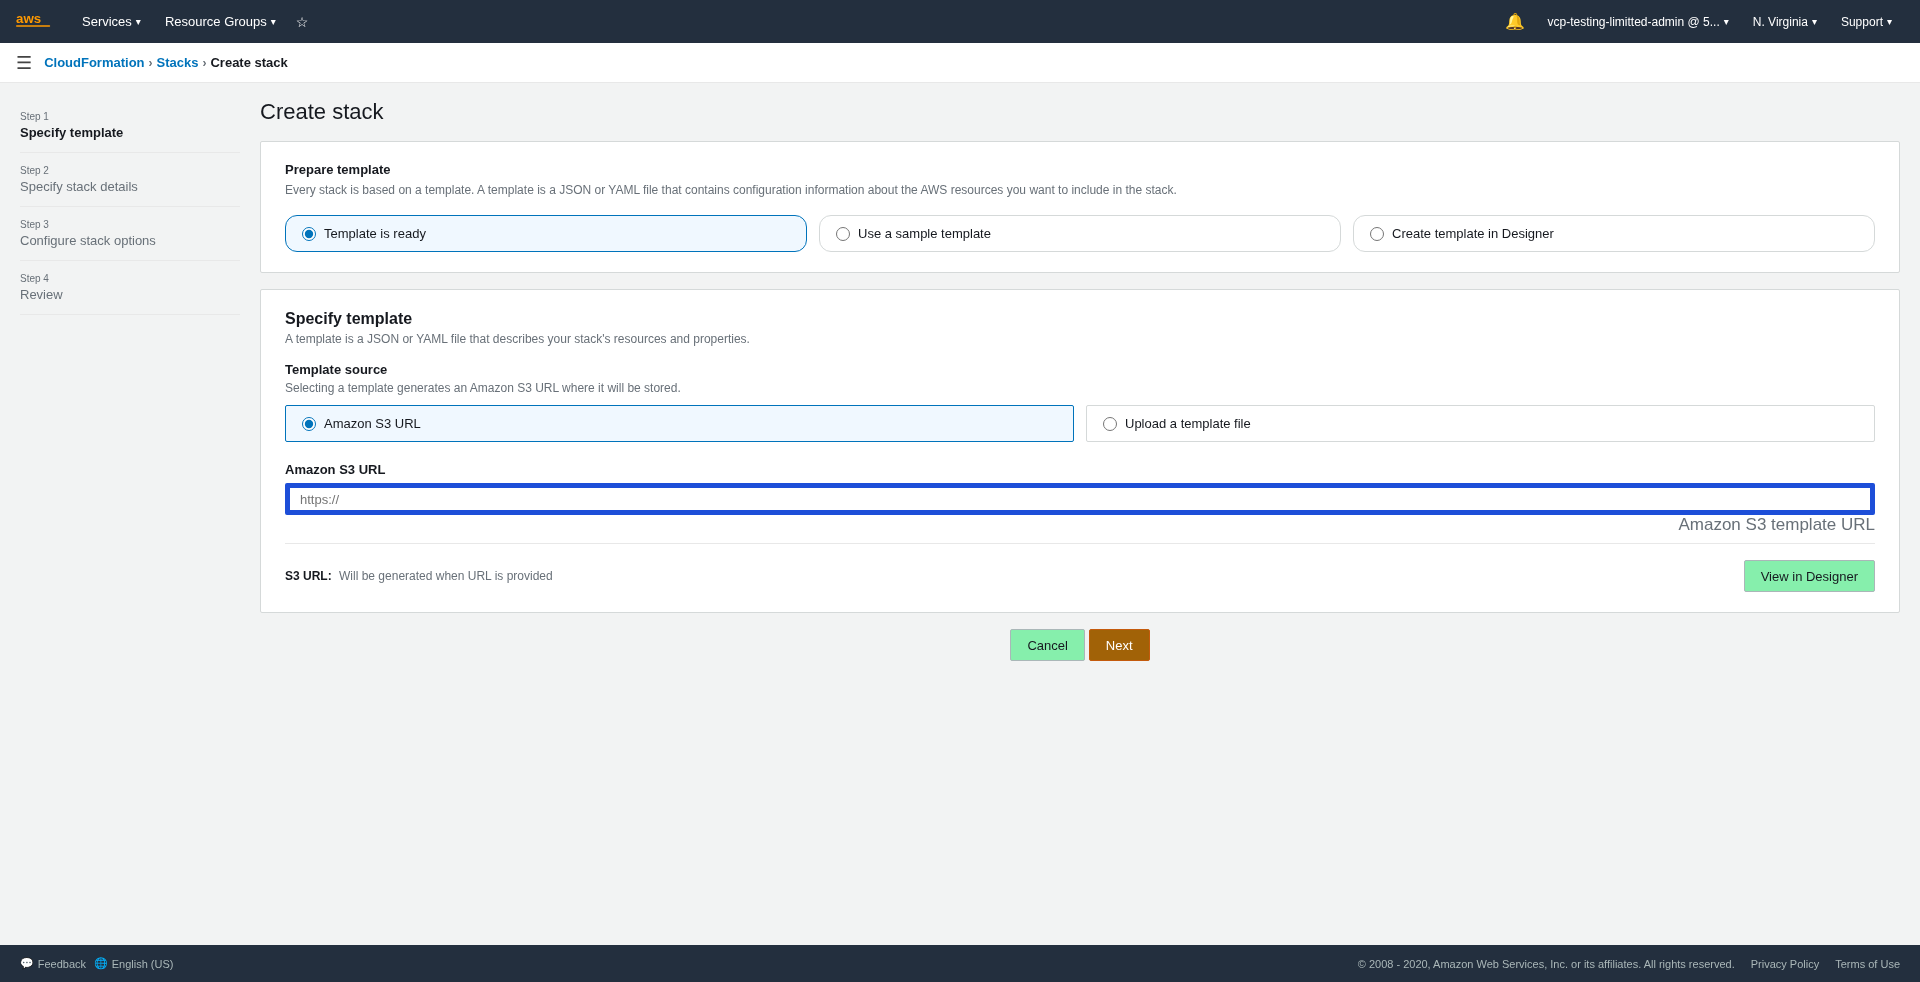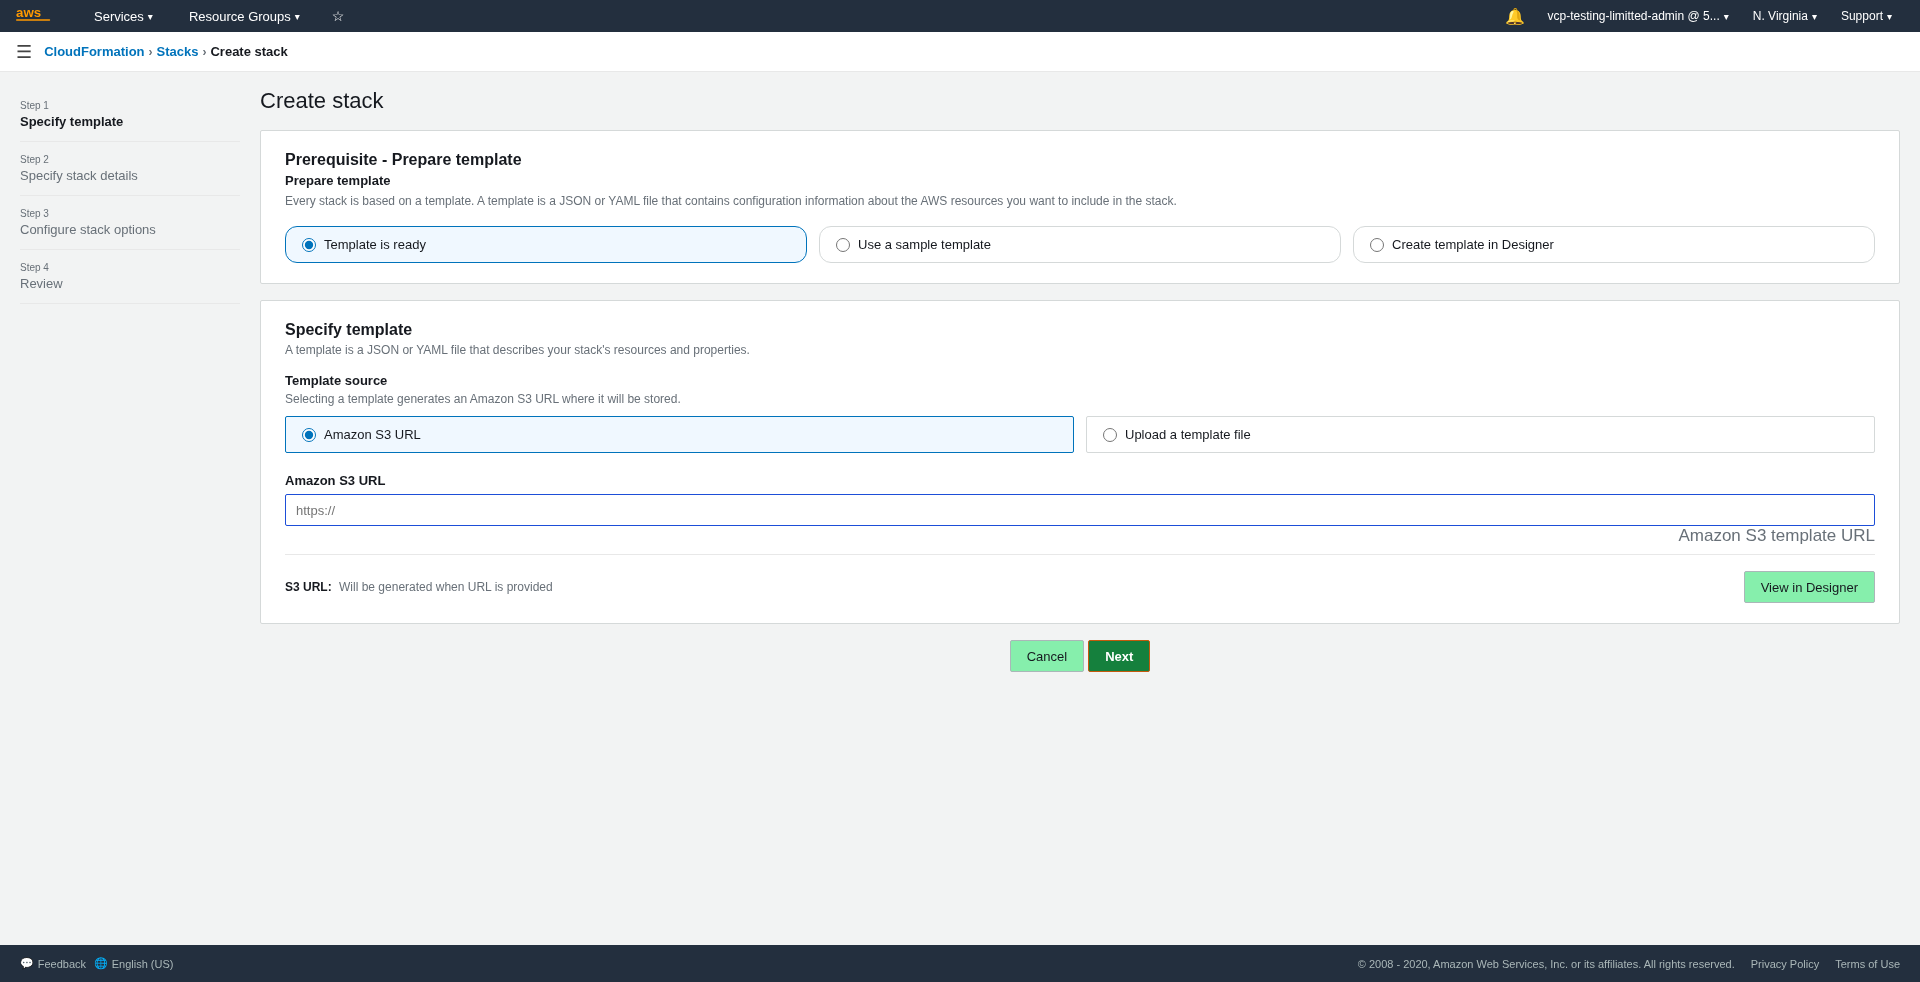--- a/index.html
+++ b/index.html
@@ -1,25 +1,25 @@
 <!DOCTYPE html>
 <html><head>
   <meta charset="utf-8">
   <style>
     * { box-sizing: border-box; margin: 0; padding: 0; }
     body { font-family: "Amazon Ember", Arial, sans-serif; font-size: 13px; background: #f2f3f3; color: #16191f; min-height: 982px; display: flex; flex-direction: column; }
 
     
     .top-nav {
       background: #232f3e;
-      height: 32px;
+      height: 43px;
       display: flex;
       align-items: center;
       padding: 0 16px;
-      gap: 12px;
+      gap: 0;
       flex-shrink: 0;
     }
     .aws-logo {
       display: flex; align-items: center; margin-right: 16px;
     }
     .aws-logo-svg { width: 38px; height: 24px; }
     .nav-link {
       color: #fff;
       font-size: 13px;
       padding: 0 12px;
@@ -216,21 +216,21 @@
     }
     .input-group label {
       font-size: 13px;
       font-weight: 700;
       display: block;
       margin-bottom: 6px;
     }
     .text-input {
       width: 100%;
       height: 32px;
-      border: 1px solid #1d4ed8;
+      border: 5px solid #1d4ed8;
       border-radius: 2px;
       padding: 0 10px;
       font-size: 13px;
       color: #16191f;
       background: #fff;
     }
     .input-hint {
       font-size: 17px;
       color: #687078;
       margin-top: 0;
@@ -264,24 +264,24 @@
       cursor: pointer;
       border: 1px solid;
       font-weight: 400;
     }
     .btn-secondary {
       background: #86efac;
       border-color: #aab7b8;
       color: #16191f;
     }
     .btn-primary {
-      background: #15803d;
+      background: #a16207;
       border-color: #c45a0c;
       color: #fff;
-      font-weight: 700;
+      font-weight: 400;
     }
 
     
     .action-bar {
       display: flex;
       justify-content: center;
       gap: 4px;
       margin-top: 8px;
     }
 
@@ -379,21 +379,20 @@
       <div class="step-item">
         <div class="step-label">Step 4</div>
         <div class="step-name">Review</div>
       </div>
     </aside>
 
     <main class="main-content">
       <h1 class="page-title">Create stack</h1>
 
       <div class="card">
-        <div class="card-title">Prerequisite - Prepare template</div>
         <div style="">
           <div class="field-label">Prepare template</div>
           <div class="card-description">Every stack is based on a template. A template is a JSON or YAML file that contains configuration information about the AWS resources you want to include in the stack.</div>
           <div class="radio-options">
             <label class="radio-option selected">
               <input type="radio" name="prepare" checked="" style="">
               <span>Template is ready</span>
             </label>
             <label class="radio-option">
               <input type="radio" name="prepare" style="">

